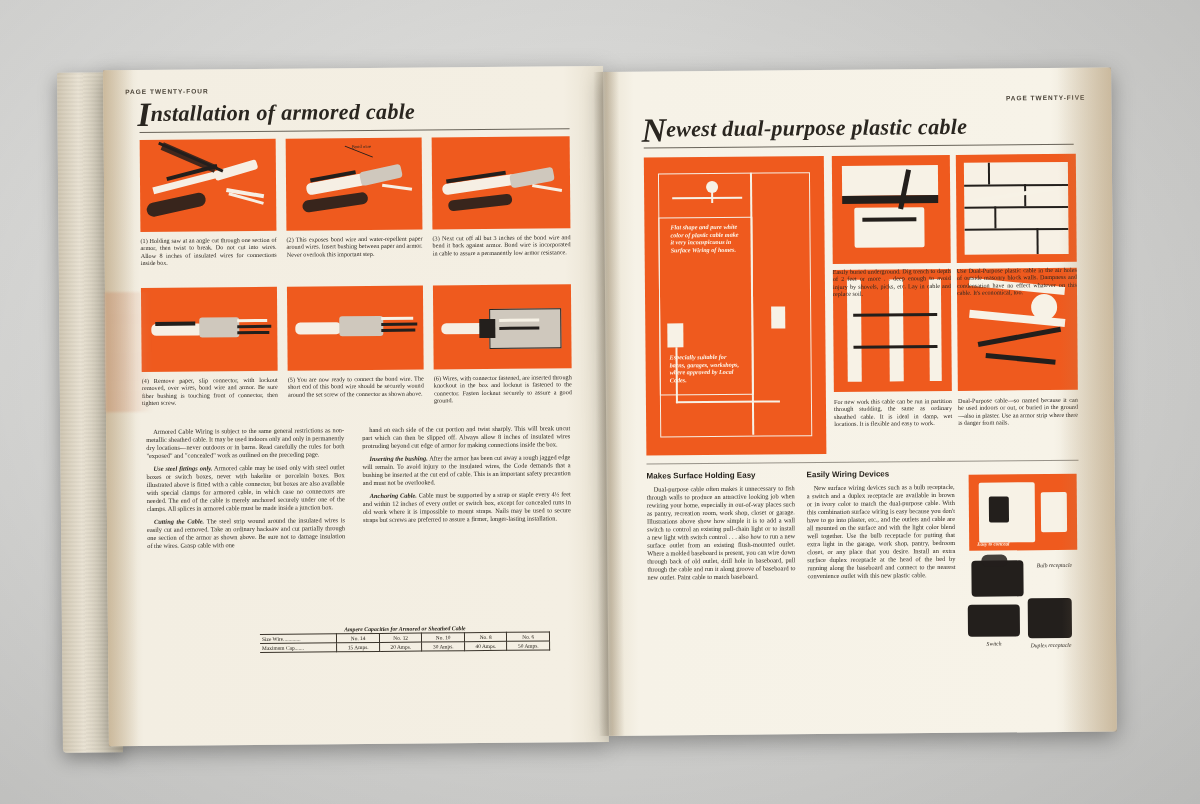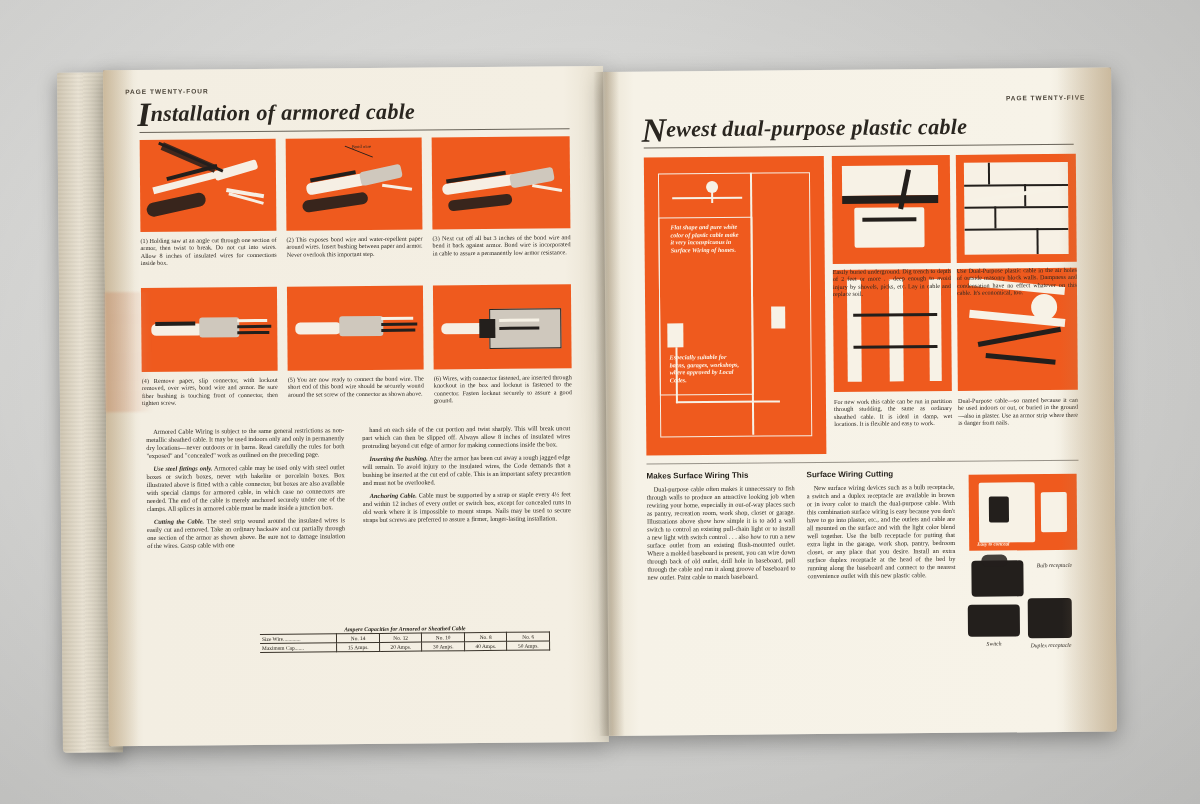--- a/index.html
+++ b/index.html
@@ -262,26 +262,26 @@
           <div class="wht" style="left:74px;top:26px;width:26px;height:26px;border-radius:50%;"></div>
         </div>
 
         <div class="cap" style="left:228px;top:328px;width:118px;">For new work this cable can be run in partition through studding, the same as ordinary sheathed cable. It is ideal in damp, wet locations. It is flexible and easy to work.</div>
         <div class="cap" style="left:352px;top:328px;width:120px;">Dual-Purpose cable—so named because it can be used indoors or out, or buried in the ground—also in plaster. Use an armor strip where there is danger from nails.</div>
         <div class="cap" style="left:228px;top:198px;width:118px;position:absolute;">Easily buried underground. Dig trench to depth of 2 feet or more . . deep enough to avoid injury by shovels, picks, etc. Lay in cable and replace soil.</div>
         <div class="cap" style="left:352px;top:198px;width:120px;position:absolute;">Use Dual-Purpose plastic cable in the air holes of outside masonry block walls. Dampness and condensation have no effect whatever on this cable. It's economical, too.</div>
 
         <div class="rule" style="left:40px;top:392px;width:432px;opacity:.5;"></div>
 
-        <div class="sub" style="left:40px;top:400px;">Makes Surface Wiring This</div>
+        <div class="sub" style="left:40px;top:400px;">Makes Surface Holding Easy</div>
         <div class="col" style="left:40px;top:414px;width:148px;">
           <p style="text-indent:7px;">Dual-purpose cable often makes it unnecessary to fish through walls to produce an attractive looking job when rewiring your home, especially in out-of-way places such as pantry, recreation room, work shop, closet or garage. Illustrations above show how simple it is to add a wall switch to control an existing pull-chain light or to install a new light with switch control . . . also how to run a new surface outlet from an existing flush-mounted outlet. Where a molded baseboard is present, you can wire down through back of old outlet, drill hole in baseboard, pull through the cable and run it along groove of baseboard to new outlet. Paint cable to match baseboard.</p>
         </div>
 
-        <div class="sub" style="left:200px;top:400px;">Surface Wiring Cutting</div>
+        <div class="sub" style="left:200px;top:400px;">Easily Wiring Devices</div>
         <div class="col" style="left:200px;top:414px;width:148px;">
           <p style="text-indent:7px;">New surface wiring devices such as a bulb receptacle, a switch and a duplex receptacle are available in brown or in ivory color to match the dual-purpose cable. With this combination surface wiring is easy because you don't have to go into plaster, etc., and the outlets and cable are all mounted on the surface and with the light color blend well together. Use the bulb receptacle for putting that extra light in the garage, work shop, pantry, bedroom closet, or any place that you desire. Install an extra surface duplex receptacle at the head of the bed by running along the baseboard and connect to the nearest convenience outlet with this new plastic cable.</p>
         </div>
 
         <div class="art" style="left:362px;top:406px;width:108px;height:76px;">
           <div class="wht" style="left:10px;top:8px;width:56px;height:60px;border-radius:2px;"></div>
           <div class="dark" style="left:20px;top:22px;width:20px;height:26px;border-radius:2px;"></div>
           <div class="wht" style="left:72px;top:18px;width:26px;height:40px;border-radius:2px;"></div>
           <div class="txtin" style="left:8px;top:66px;font-size:5px;">Easy to conceal</div>
         </div>

